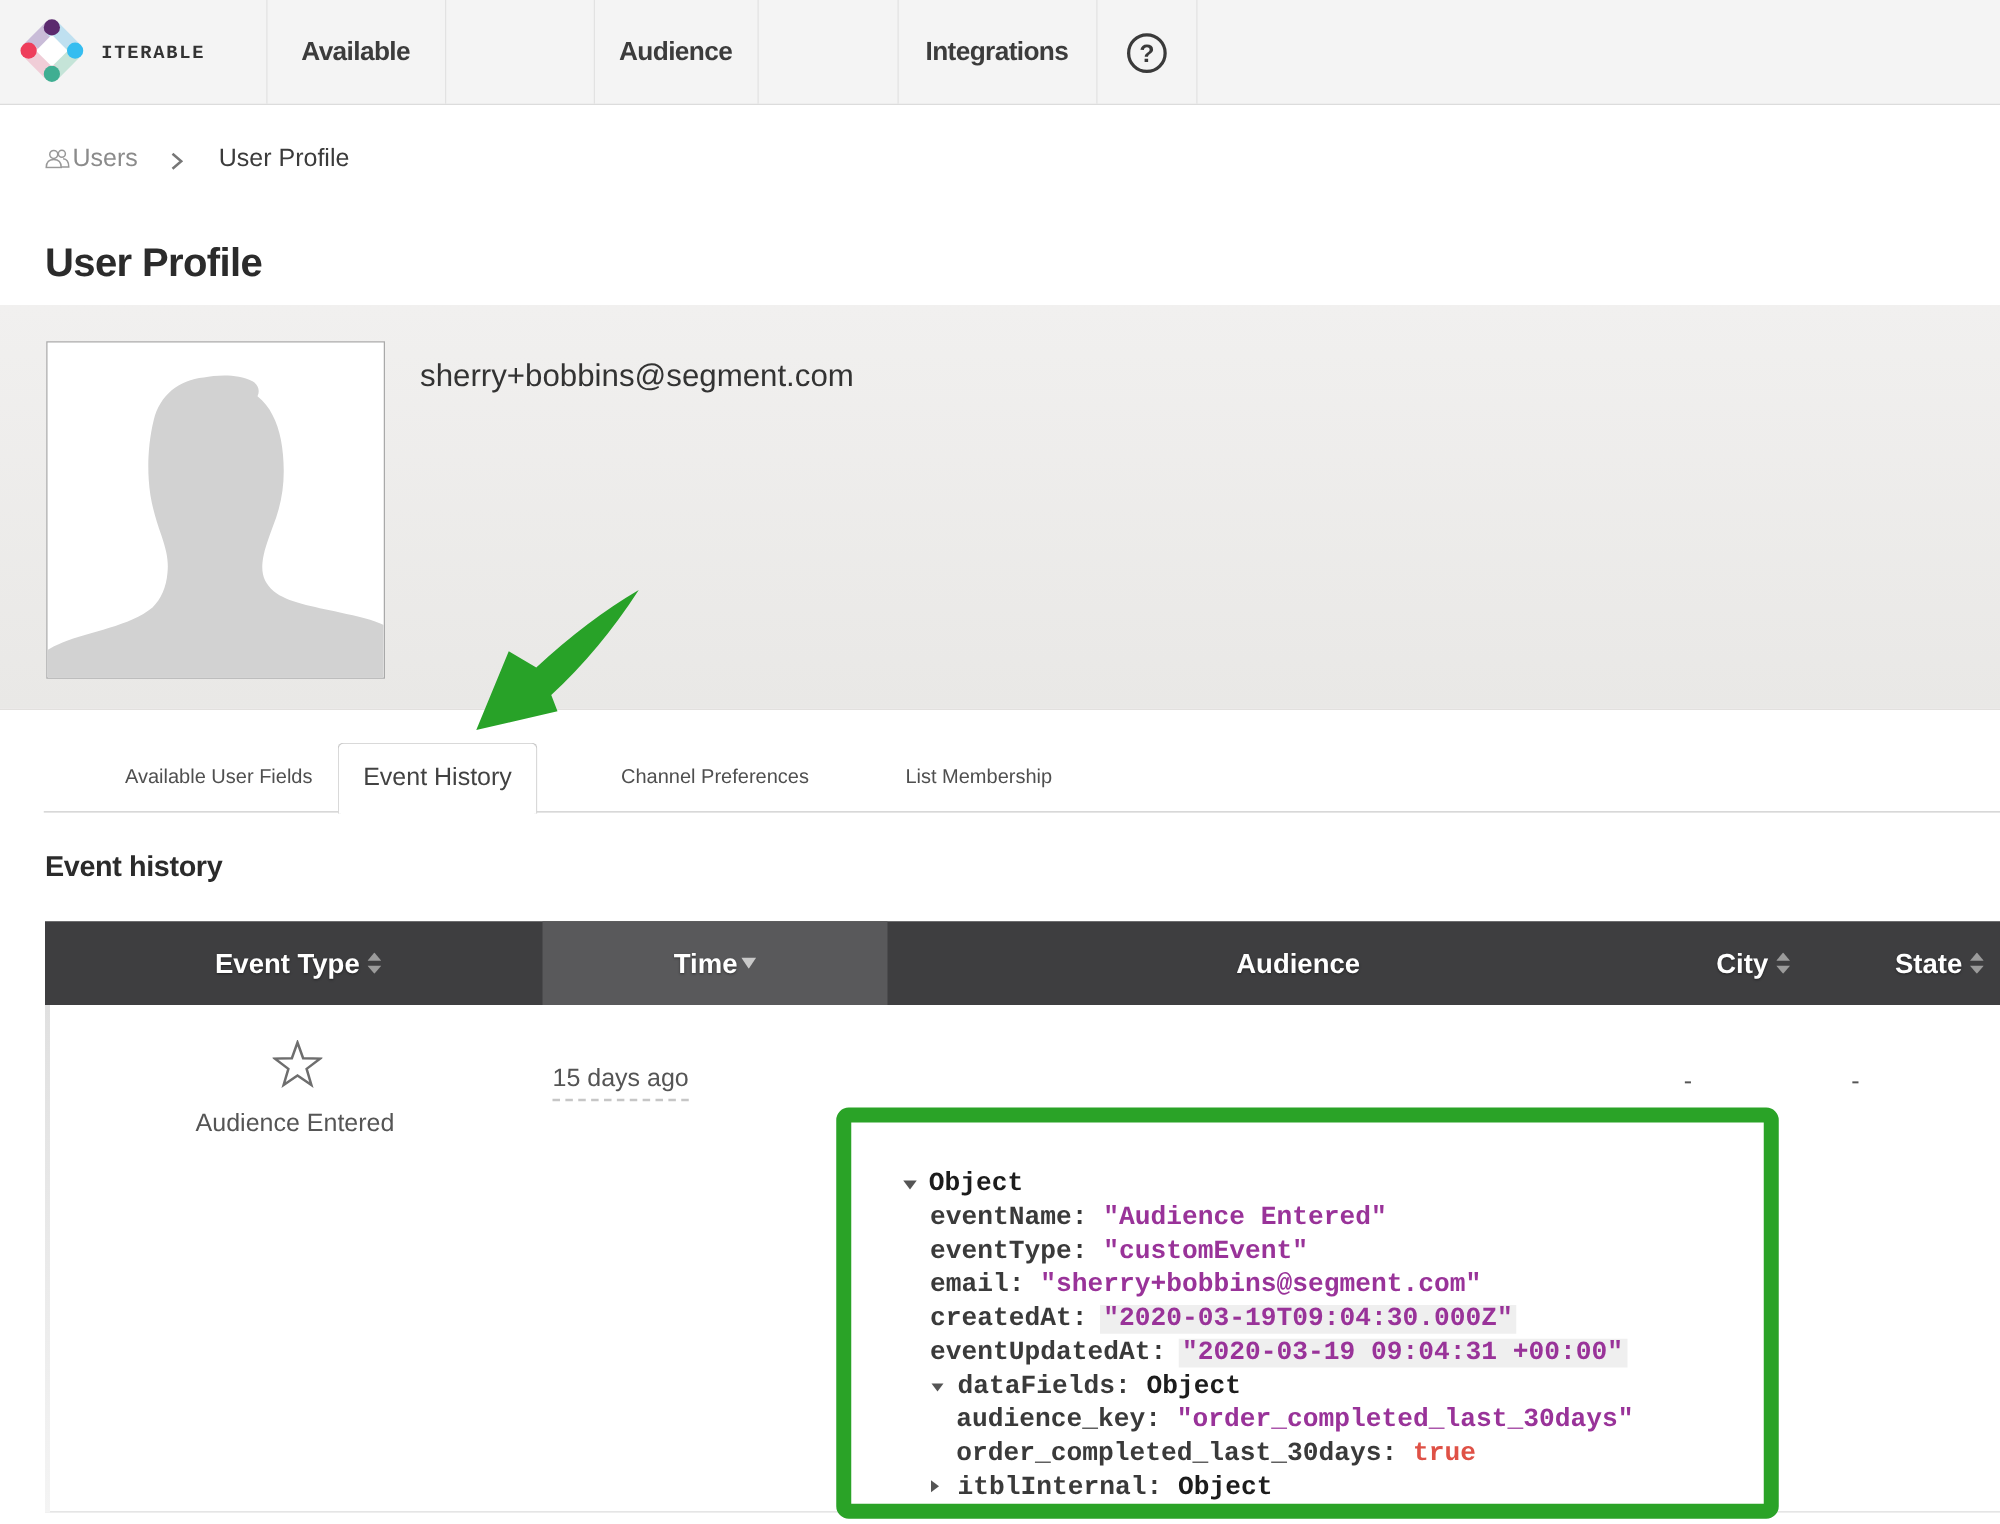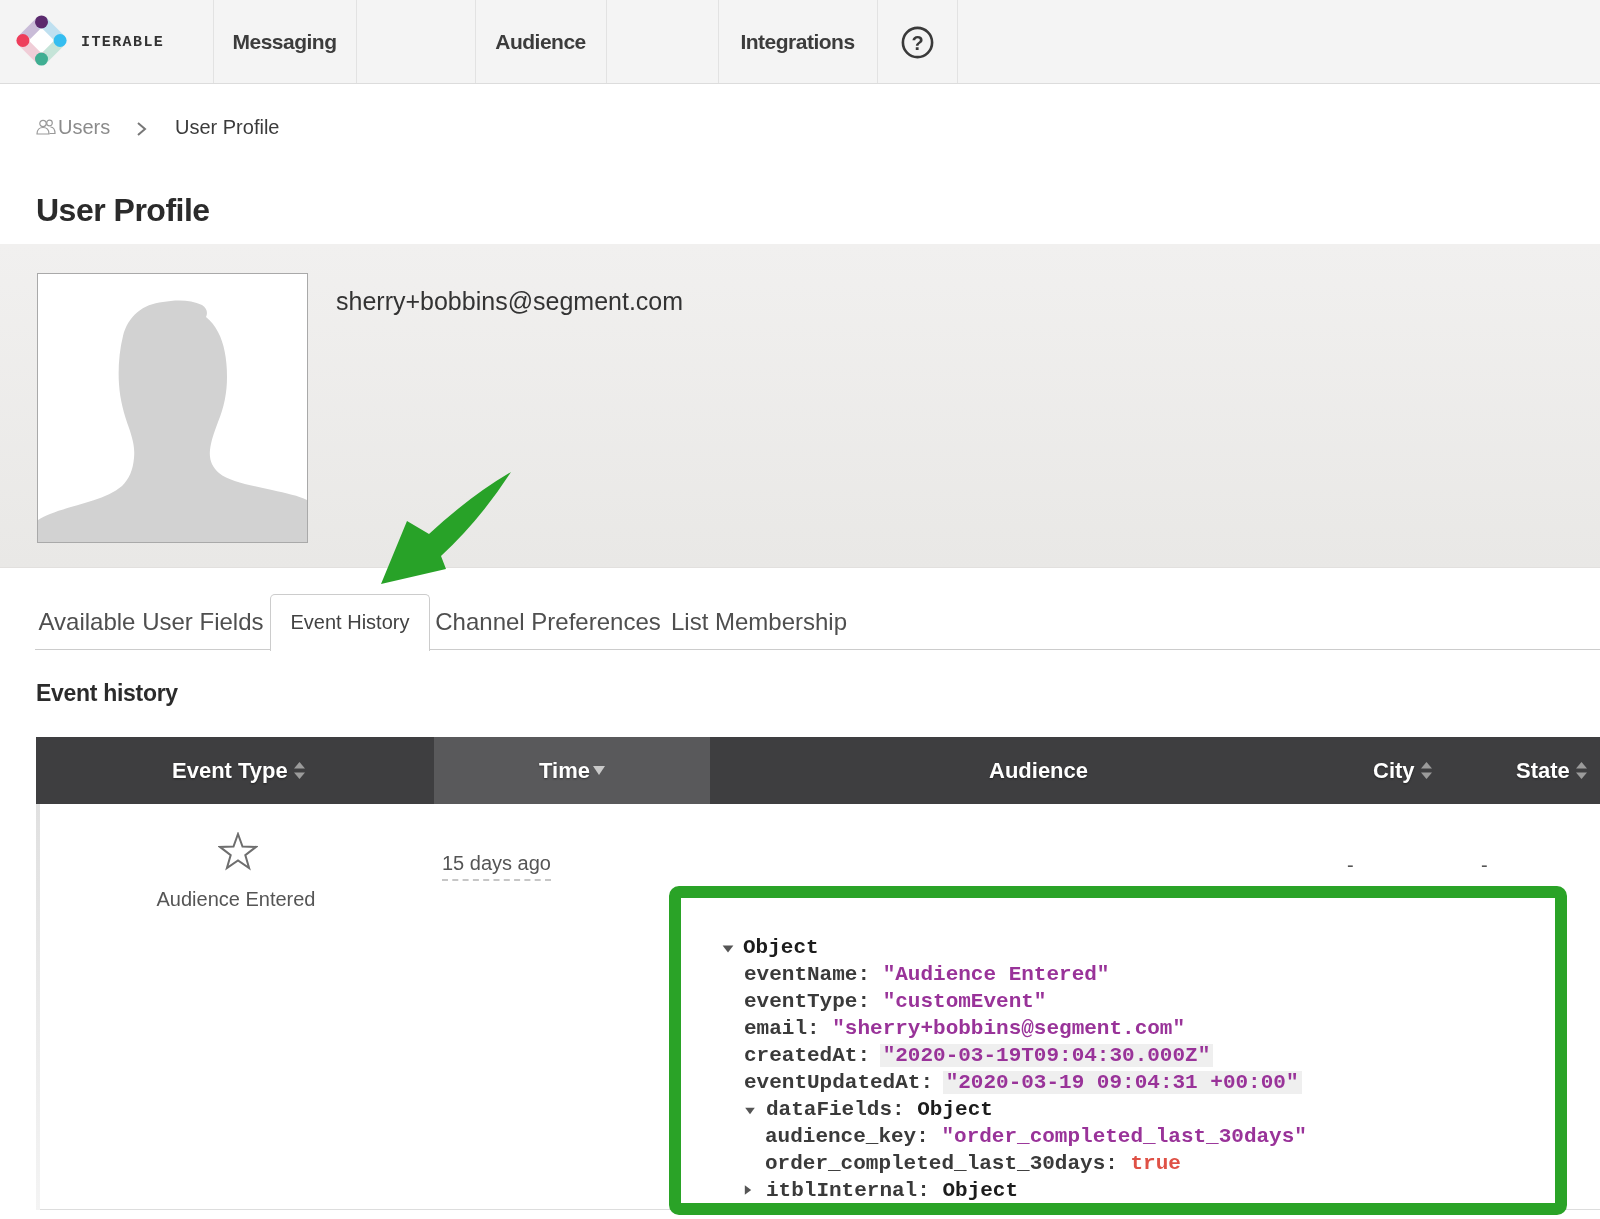--- a/index.html
+++ b/index.html
@@ -19,40 +19,40 @@
 
 #h1 { position:absolute; left:36px; top:192px; font-size:32px; font-weight:bold; color:#2b2b2b; letter-spacing:-0.5px;}
 
 
 #band { position:absolute; left:0; top:244px; width:1600px; height:324px; background:linear-gradient(#f1f0ef, #e9e8e6); border-bottom:1px solid #e2e0de; }
 #avatarbox { position:absolute; left:37px; top:29px; width:271px; height:270px; background:#fff; border:1px solid #a9a9a9; }
 #email { position:absolute; left:336px; top:43px; font-size:25px; color:#333; }
 
 
 #tabline { position:absolute; left:35px; top:649px; width:1565px; height:1px; background:#ccc; }
-.tab { position:absolute; top:594px; height:56px; line-height:56px; font-size:24px; color:#4f4f4f; text-align:center; white-space:nowrap; transform:translateX(-50%); }
+.tab { position:absolute; top:594px; height:56px; line-height:56px; font-size:16px; color:#4f4f4f; text-align:center; white-space:nowrap; transform:translateX(-50%);margin-left:24px; }
 #activetab { position:absolute; left:270px; top:594px; width:160px; height:57px; background:#fff; border:1px solid #ccc; border-bottom:none; border-radius:5px 5px 0 0; line-height:55px; font-size:20px; color:#424242; text-align:center; }
 
 #h2 { position:absolute; left:36px; top:680px; font-size:23px; font-weight:bold; color:#2b2b2b; letter-spacing:-0.3px; }
 
 
 #thead { position:absolute; left:36px; top:737px; width:1564px; height:67px; background:#3e3e40; }
 #timecol { position:absolute; left:398px; top:0; width:276px; height:67px; background:#59595b; }
 .th { position:absolute; top:0; height:67px; line-height:67px; color:#fff; font-weight:bold; font-size:22px; text-shadow:0 1px 2px rgba(0,0,0,0.45); white-space:nowrap; }
 .sort { display:inline-block; vertical-align:middle; margin-left:6px; margin-top:-4px; }
 
 
 #tbody { position:absolute; left:36px; top:804px; width:1564px; height:406px; background:#fff; border-bottom:1px solid #ddd; }
 #leftstrip { position:absolute; left:0; top:0; width:4px; height:406px; background:linear-gradient(#e0e0e0, #f4f4f4); }
 #rowevent { position:absolute; left:85px; top:84px; width:230px; text-align:center; font-size:20px; color:#555; }
 #rowtime { position:absolute; left:373px; top:48px; width:175px; text-align:center; font-size:20px; color:#555; }
 .dash { position:absolute; top:50px; font-size:20px; color:#555; }
 
 
-#jsonbox { position:absolute; left:669px; top:886px; width:898px; height:329px; background:#fff; border:12px solid #2aa327; border-radius:10px; }
+#jsonbox { position:absolute; left:669px; top:886px; width:754px; height:329px; background:#fff; border:12px solid #2aa327; border-radius:10px; }
 #json { position:absolute; left:0px; top:36px; width:730px; font-family:"Liberation Mono", monospace; font-weight:bold; font-size:21px; line-height:27px; color:#3a3a3a; }
 .jrow { height:27px; position:relative; white-space:pre; }
 .pv { color:#993399; }
 .hl { background:#efefef; padding:0 3px; margin:0 -3px; }
 .jt { color:#df5146; }
 .tri { display:inline-block; width:0; height:0; border-left:6px solid transparent; border-right:6px solid transparent; border-top:8px solid #555; margin-right:0; }
 .trir { display:inline-block; width:0; height:0; border-top:6px solid transparent; border-bottom:6px solid transparent; border-left:8px solid #555; }
 </style>
 </head>
 <body>
@@ -72,21 +72,21 @@
     <circle cx="27.5" cy="46.1" r="6.5" fill="#3fae92"></circle>
   </svg>
   <div id="logoword">ITERABLE</div>
   <div class="navsep" style="left:213px"></div>
   <div class="navsep" style="left:356px"></div>
   <div class="navsep" style="left:475px"></div>
   <div class="navsep" style="left:606px"></div>
   <div class="navsep" style="left:718px"></div>
   <div class="navsep" style="left:877px"></div>
   <div class="navsep" style="left:957px"></div>
-  <div class="navitem" style="left:213px; width:143px;">Messaging</div>
+  <div class="navitem" style="left:213px; width:143px;">Available</div>
   <div class="navitem" style="left:475px; width:131px;">Audience</div>
   <div class="navitem" style="left:718px; width:159px;">Integrations</div>
   <svg class="abs" style="left:901px; top:26px;" width="33" height="33" viewBox="0 0 33 33">
     <circle cx="16.5" cy="16.5" r="14.6" fill="none" stroke="#3a3a3a" stroke-width="2.6"></circle>
     <text x="16.5" y="23.5" text-anchor="middle" font-family="Liberation Sans" font-size="20" font-weight="bold" fill="#3a3a3a">?</text>
   </svg>
 </div>
 
 <div id="crumb">
   <svg class="abs" style="left:0px; top:3px;" width="20" height="16" viewBox="0 0 20 16">

